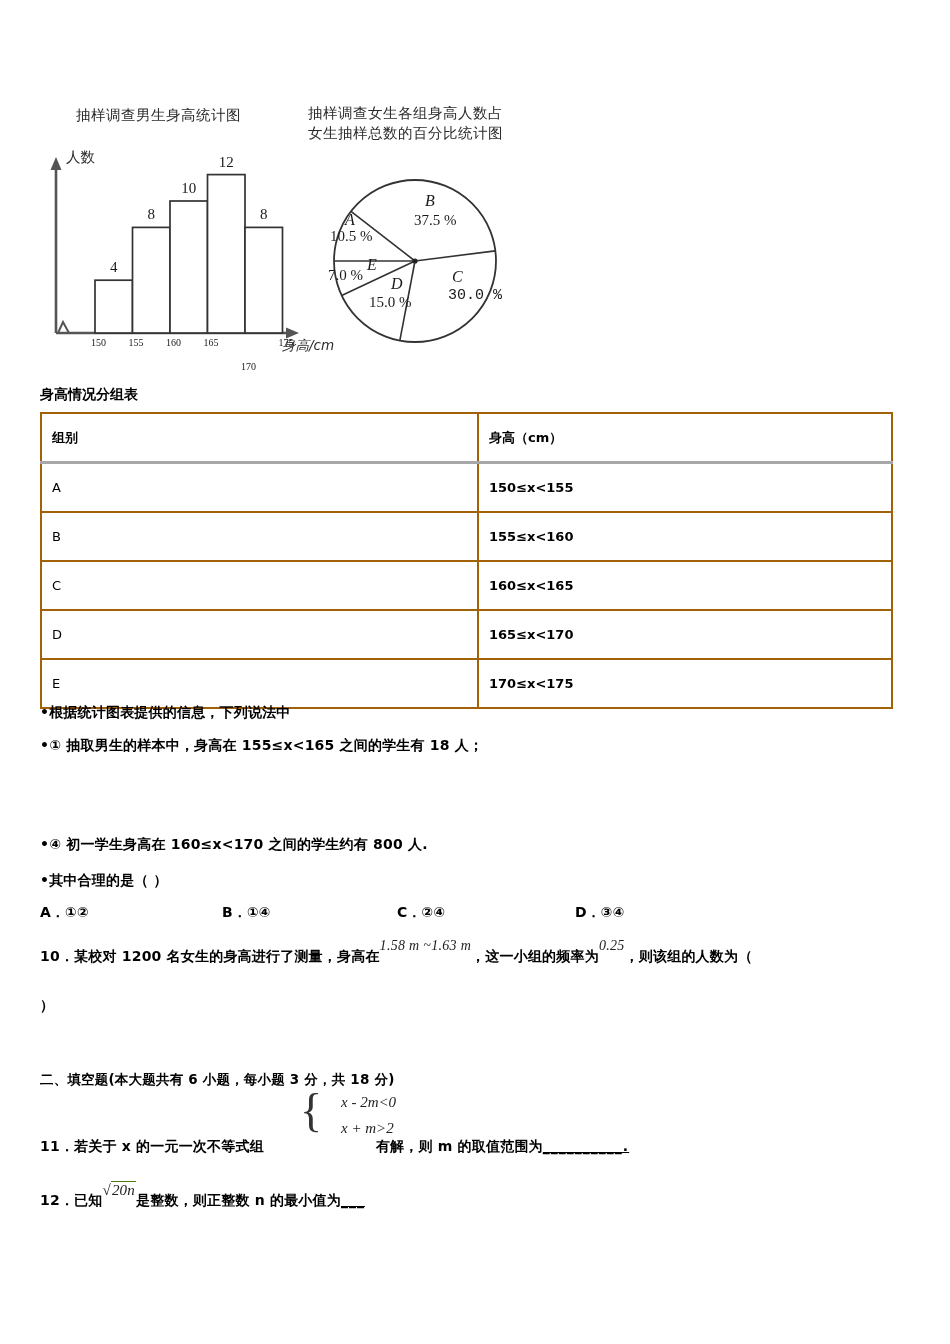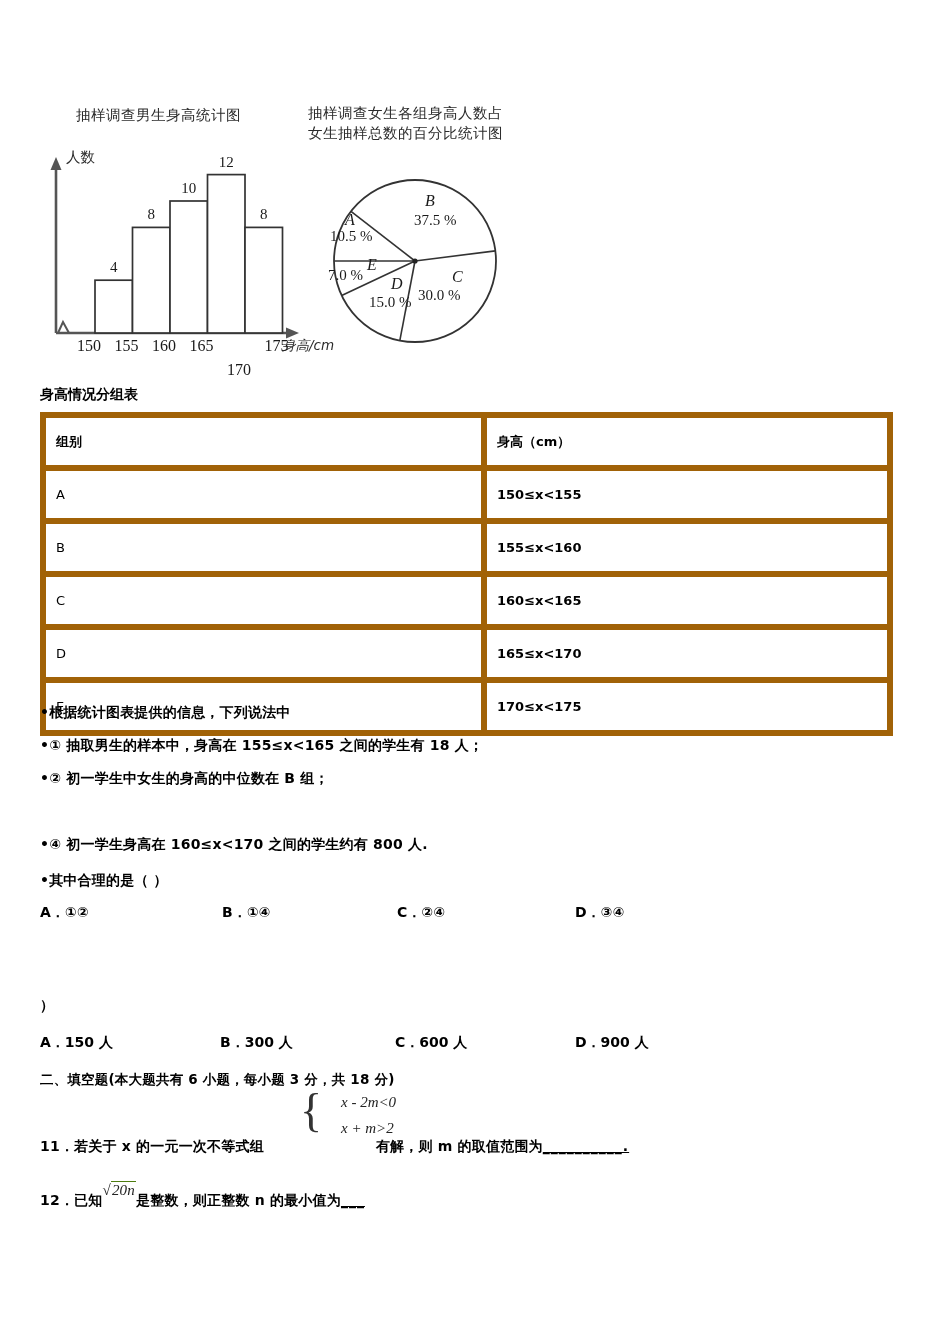--- a/index.html
+++ b/index.html
@@ -21,31 +21,31 @@
   #pie-title1 { left:308px; top:104px; }
   #pie-title2 { left:308px; top:124px; }
 
   .axis-label { position:absolute; font-family:"DejaVu Sans", sans-serif; font-size:14.5px; color:#2b2b2b; white-space:nowrap; }
   #y-axis-label { left:66px; top:148px; }
   #x-axis-label { left:282px; top:337px; font-style:italic; font-size:13.5px; }
 
   svg.chart { position:absolute; left:0; top:0; }
 
   .bar-value { position:absolute; font-family:"Liberation Serif", serif; font-size:15px; color:#1a1a1a; text-align:center; width:30px; }
-  .tick-label { position:absolute; font-family:"Liberation Serif", serif; font-size:16px; color:#1a1a1a; text-align:center; width:34px; }
+  .tick-label { position:absolute; font-family:"Liberation Serif", serif; font-size:10px; color:#1a1a1a; text-align:right; width:34px; }
 
   .pie-label { position:absolute; font-family:"Liberation Serif", serif; color:#1a1a1a; white-space:nowrap; }
   .pie-letter { font-style:italic; font-size:16px; }
   .pie-pct { font-size:15px; }
 
   
   .tbl-caption { position:absolute; left:40px; top:386px; font-family:"DejaVu Sans", sans-serif; font-weight:bold; font-size:14px; color:#000; }
 
   table.grp { position:absolute; left:40px; top:412px; width:853px; border-collapse:collapse; table-layout:fixed; }
-  table.grp td { border:6px solid #a16207; padding:0 0 0 10px; height:47px; vertical-align:middle;
+  table.grp td { border:2px solid #a16207; padding:0 0 0 10px; height:47px; vertical-align:middle;
                  font-family:"DejaVu Sans", sans-serif; font-size:13px; color:#000; }
   table.grp td.c1 { width:425px; }
   table.grp tr.hdr td { font-weight:bold; height:47px; }
   table.grp tr.hdr td { border-bottom:3px solid #a8a8a8; }
   .rngtxt { font-family:"DejaVu Sans", sans-serif; font-size:13px; font-weight:bold; }
 
   
   .q { position:absolute; font-family:"DejaVu Sans", sans-serif; font-weight:bold; font-size:14px; color:#000; white-space:nowrap; letter-spacing:0.2px; }
   .opts { position:absolute; font-family:"DejaVu Sans", sans-serif; font-weight:bold; font-size:14px; color:#000; width:880px; }
   .opts span.opt { display:inline-block; }
@@ -120,21 +120,21 @@
         <div class="tick-label" style="left: 184.5px; top: 337px;">165</div>
         <div class="tick-label" style="left: 222px; top: 337px; margin-top: 24px;">170</div>
         <div class="tick-label" style="left: 259.5px; top: 337px;">175</div>
       </div>
     <div id="pie-labels">
         <div class="pie-label pie-letter" style="left: 345px; top: 211px;">A</div>
         <div class="pie-label pie-pct" style="left: 330px; top: 228px;">10.5 %</div>
         <div class="pie-label pie-letter" style="left: 425px; top: 192px;">B</div>
         <div class="pie-label pie-pct" style="left: 414px; top: 212px;">37.5 %</div>
         <div class="pie-label pie-letter" style="left: 452px; top: 268px;">C</div>
-        <div class="pie-label pie-pct" style="left: 418px; top: 287px;">30.0 %</div>
+        <div class="pie-label pie-pct" style="left: 448px; top: 287px; font-family: Liberation Mono, monospace;">30.0 %</div>
         <div class="pie-label pie-letter" style="left: 391px; top: 275px;">D</div>
         <div class="pie-label pie-pct" style="left: 369px; top: 294px;">15.0 %</div>
         <div class="pie-label pie-letter" style="left: 367px; top: 256px;">E</div>
         <div class="pie-label pie-pct" style="left: 328px; top: 267px;">7.0 %</div>
       </div>
   </div>
 
   <div class="tbl-caption">身高情况分组表</div>
 
   <table class="grp">
@@ -161,33 +161,32 @@
         </tr>
         <tr>
           <td class="c1">E</td>
           <td><span class="rngtxt">170≤x&lt;175</span></td>
         </tr>
       </tbody>
   </table>
 
   <div class="q" style="left:40px; top:704px;">•根据统计图表提供的信息，下列说法中</div>
   <div class="q" style="left:40px; top:737px;">•① 抽取男生的样本中，身高在 155≤x&lt;165 之间的学生有 18 人；</div>
-  <div class="q" style="left:40px; top:770px;">•② 初一学生中女生的身高的中位数在 B 组；</div>
   <div class="q" style="left:40px; top:836px;">•④ 初一学生身高在 160≤x&lt;170 之间的学生约有 800 人.</div>
   <div class="q" style="left:40px; top:872px;">•其中合理的是（    ）</div>
 
   <div class="opts" style="left:40px; top:904px;">
     <span class="opt" style="width:182px;">A．①②</span><span class="opt" style="width:175px;">B．①④</span><span class="opt" style="width:178px;">C．②④</span><span class="opt">D．③④</span>
   </div>
 
+  <div class="q" style="left:40px; top:948px;">
+    <span>10．某校对 1200 名女生的身高进行了测量，身高在</span><span class="mathsup">1.58 m ~1.63 m</span><span>，这一小组的频率为</span><span class="mathsup">0.25</span><span>，则该组的人数为（</span>
+  </div>
   <div class="q" style="left:40px; top:997px;">）</div>
 
-  <div class="opts" style="left:40px; top:1034px;">
-    <span class="opt" style="width:180px;">A．150 人</span><span class="opt" style="width:175px;">B．300 人</span><span class="opt" style="width:180px;">C．600 人</span><span class="opt">D．900 人</span>
-  </div>
 
   <div class="q" style="left:40px; top:1071px; font-size:13.5px;">二、填空题(本大题共有 6 小题，每小题 3 分，共 18 分)</div>
 
   <div class="q" style="left:40px; top:1124px;margin-top:14px;">
     <span>11．若关于 x 的一元一次不等式组</span><span style="display:inline-block; width:112px;"></span><span>有解，则 m 的取值范围为</span><span class="blank">__________.</span>
   </div>
   <div class="sysbox" style="left:300px; top:1090px; width:120px; height:62px;">
     <span class="brace" style="left:0px; top:-2px;">{</span>
     <span class="syseq" style="left:17px; top:4px;">x - 2m&lt;0</span>
     <span class="syseq" style="left:17px; top:30px;">x + m&gt;2</span>

